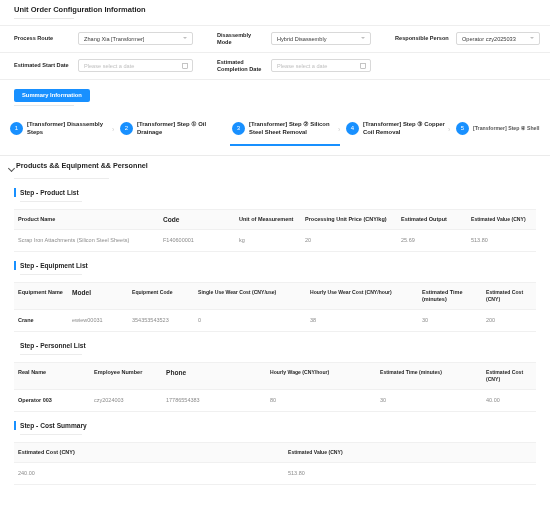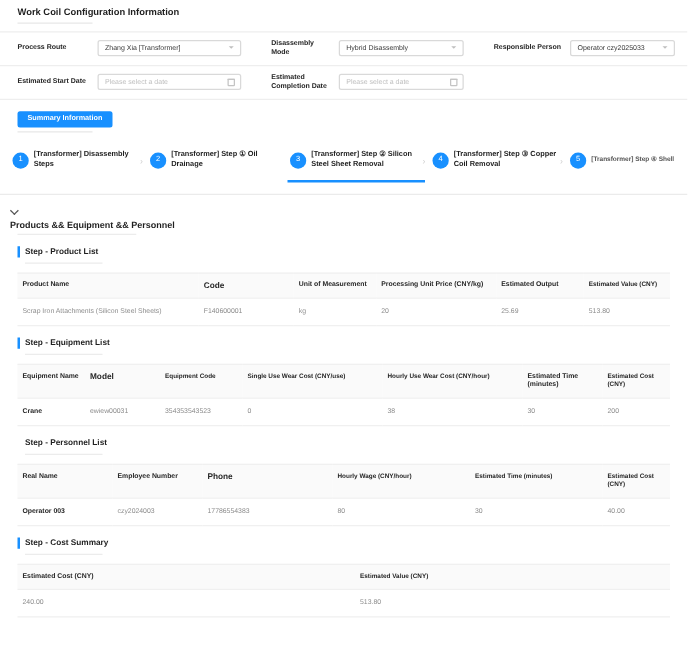--- a/index.html
+++ b/index.html
@@ -102,21 +102,21 @@
     content: ""; position: absolute; left: 2px; right: 2px; bottom: -2px;
     height: 1.6px; background: #1890ff;
   }
   .s1 { width: 110px; } .s2 { width: 112px; } .s3 { width: 114px; }
   .s4 { width: 110px; } .s5 { width: 92px; }
 
   .divider { height: 1px; background: #ebebeb; margin-top: 11px; }
 
   
   .collapse-head {
-    display: flex; align-items: flex-start; padding: 5px 0 0 8px; flex-direction: column;
+    display: flex; align-items: flex-start; padding: 5px 0 0 8px;
   }
   .chev { width: 8px; flex: none; position: relative; height: 14px; }
   .chev:after {
     content: ""; position: absolute; left: 1px; top: 5px;
     width: 4px; height: 4px;
     border-left: 1px solid #555; border-bottom: 1px solid #555;
     transform: rotate(-45deg);
   }
   .collapse-title { font-size: 7.2px; font-weight: bold; line-height: 9px; color:#1f1f1f; }
   .collapse-underline { width: 95px; height: 1px; background: #ececec; margin: 3px 0 0 14px; }
@@ -145,21 +145,21 @@
   }
   td.strong { color: #262626; font-weight: bold; }
   th.big { font-size: 6.6px; }
   th.small { font-size: 5.1px; font-weight: bold; }
 </style>
 </head>
 <body>
 
 <div class="page">
 
-  <div class="panel-title">Work Coil Configuration Information</div>
+  <div class="panel-title">Unit Order Configuration Information</div>
   <div class="title-underline"></div>
 
   <div class="form-grid">
     <div class="form-row">
       <div class="fcell c-lab1">
         <span class="flabel">Process Route</span>
       </div>
       <div class="fcell c-ctl1">
         <div class="fctrl">
           <div class="select">

